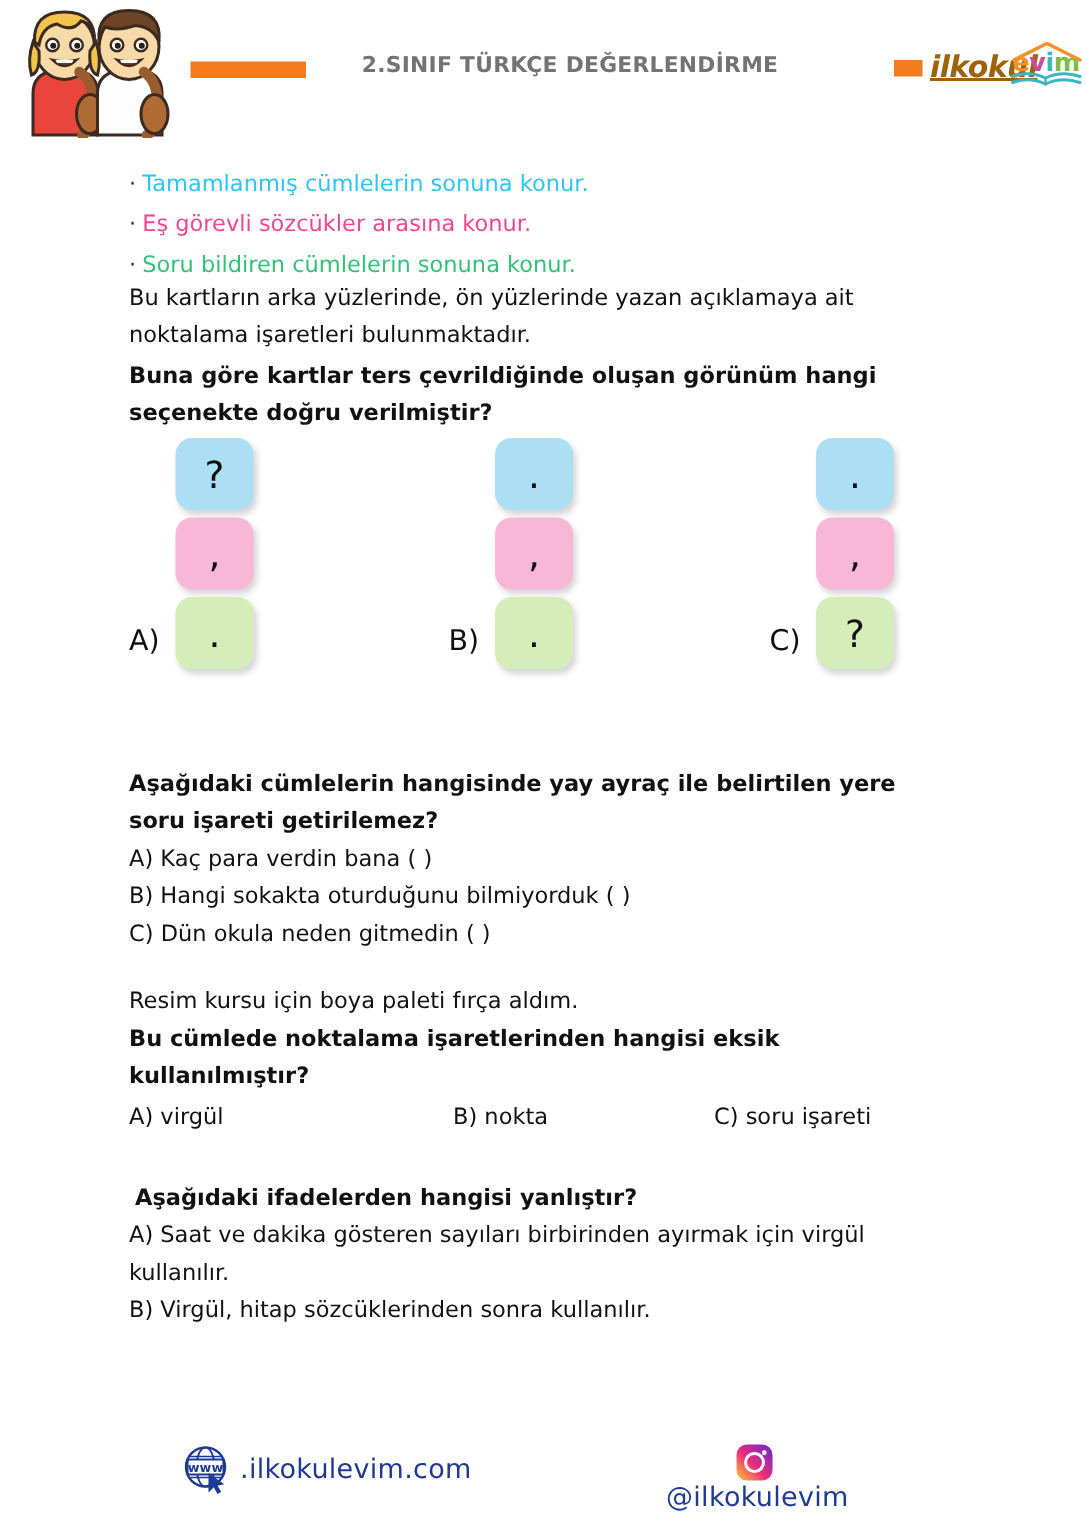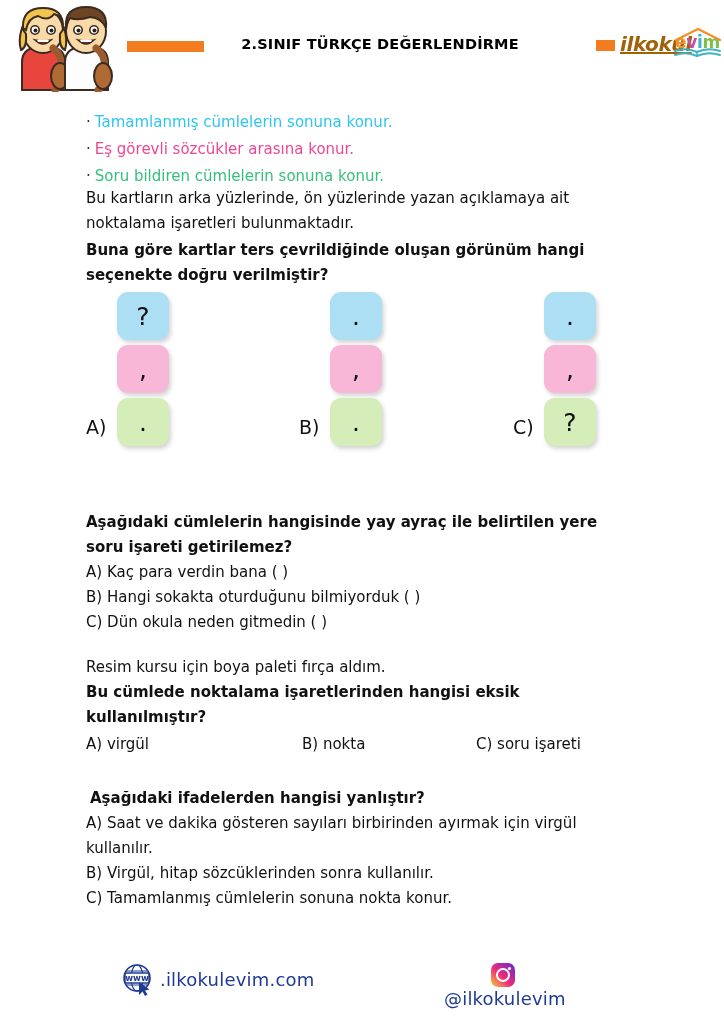--- a/index.html
+++ b/index.html
@@ -33,21 +33,21 @@
     background: #f47c20;
   }
   .header-title {
     position: absolute;
     left: 200px; top: 36px;
     width: 360px;
     text-align: center;
     font-family: "DejaVu Sans", sans-serif;
     font-size: 14.5px;
     font-weight: bold;
-    color: #000000;
+    color: #737373;
     letter-spacing: 0.2px;
     white-space: nowrap;
   }
   .logo {
     position: absolute;
     left: 596px; top: 28px;
     width: 122px; height: 42px;
   }
   .logo-square {
     position: absolute;
@@ -358,21 +358,20 @@
       <span class="choice-abs ch-a">A) virgül</span>
       <span class="choice-abs ch-b">B) nokta</span>
       <span class="choice-abs ch-c">C) soru işareti</span>
     </div>
   </div>
 
   <div class="qblock q4">
     <div class="q-stem" style="padding-left:4px;">Aşağıdaki ifadelerden hangisi yanlıştır?</div>
     <div class="q-plain">A) Saat ve dakika gösteren sayıları birbirinden ayırmak için virgül kullanılır.</div>
     <div class="q-plain">B) Virgül, hitap sözcüklerinden sonra kullanılır.</div>
-    <div class="q-plain">C) Tamamlanmış cümlelerin sonuna nokta konur.</div>
   </div>
 
   <div class="footer">
 
     <div class="foot-site">
       <span class="globe-icon">
         <svg width="34" height="34" viewBox="0 0 34 34">
           <circle cx="15" cy="16" r="13" fill="none" stroke="#1f3a93" stroke-width="1.6"></circle>
           <ellipse cx="15" cy="16" rx="6" ry="13" fill="none" stroke="#1f3a93" stroke-width="1.2"></ellipse>
           <line x1="2" y1="16" x2="28" y2="16" stroke="#1f3a93" stroke-width="1.2"></line>

